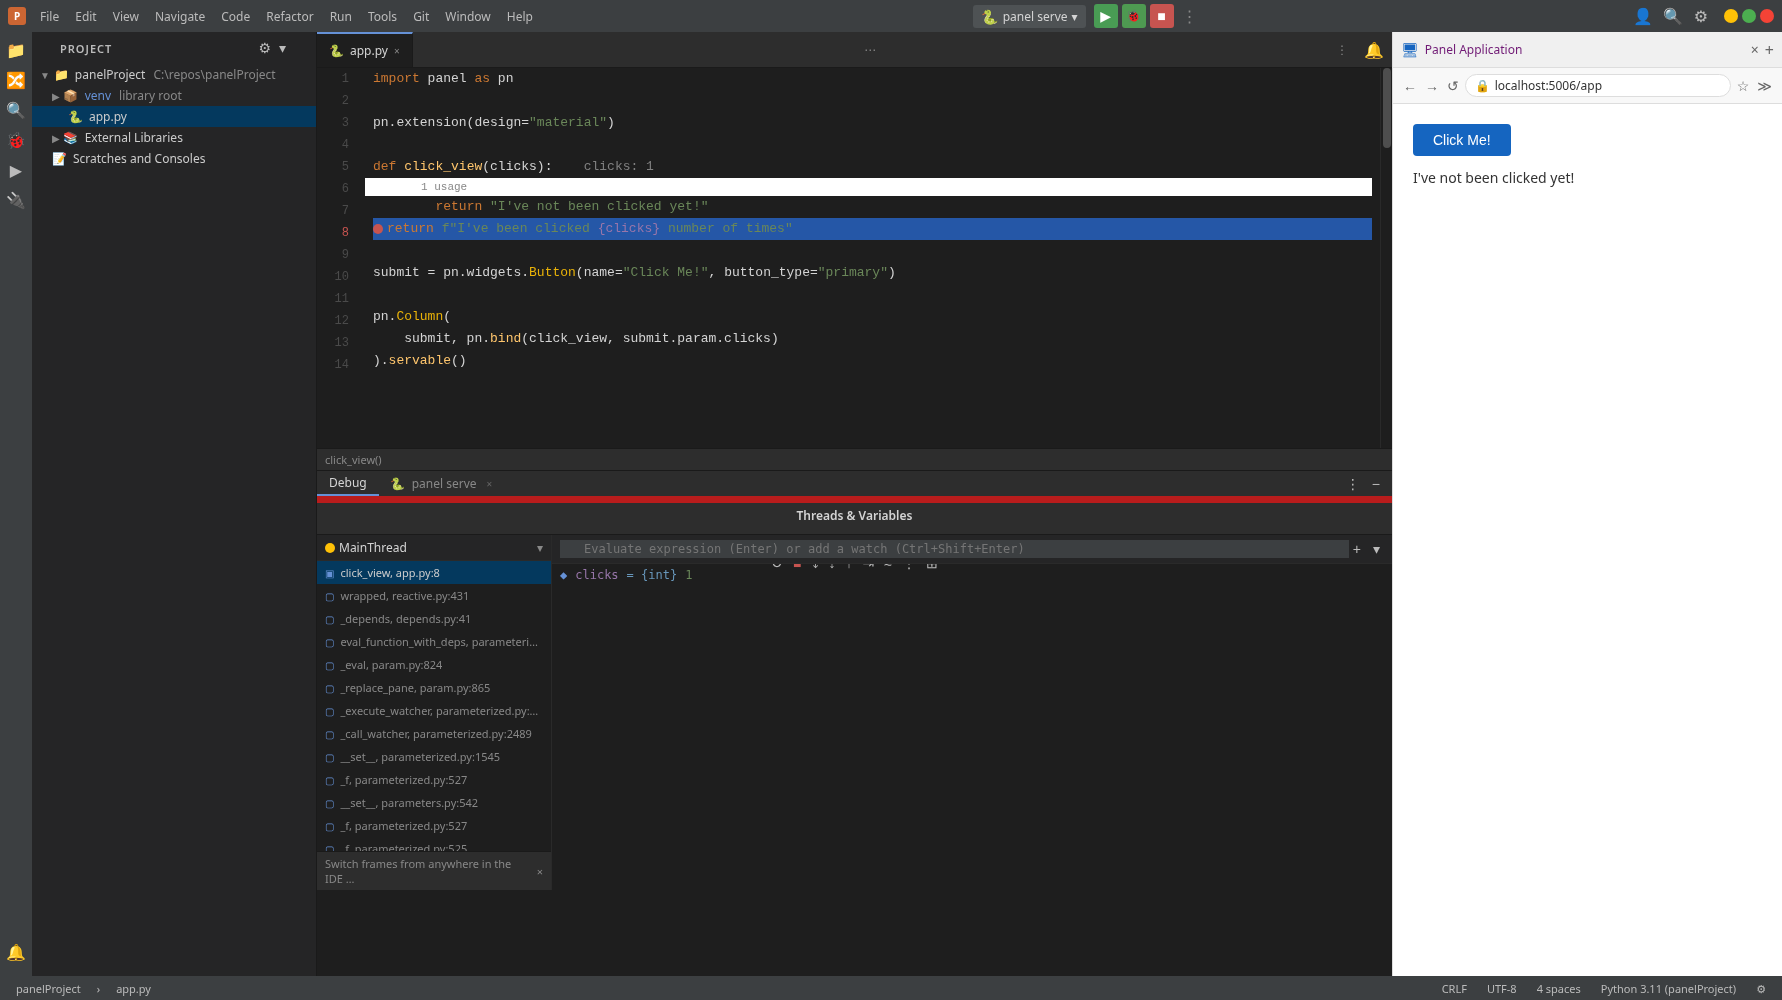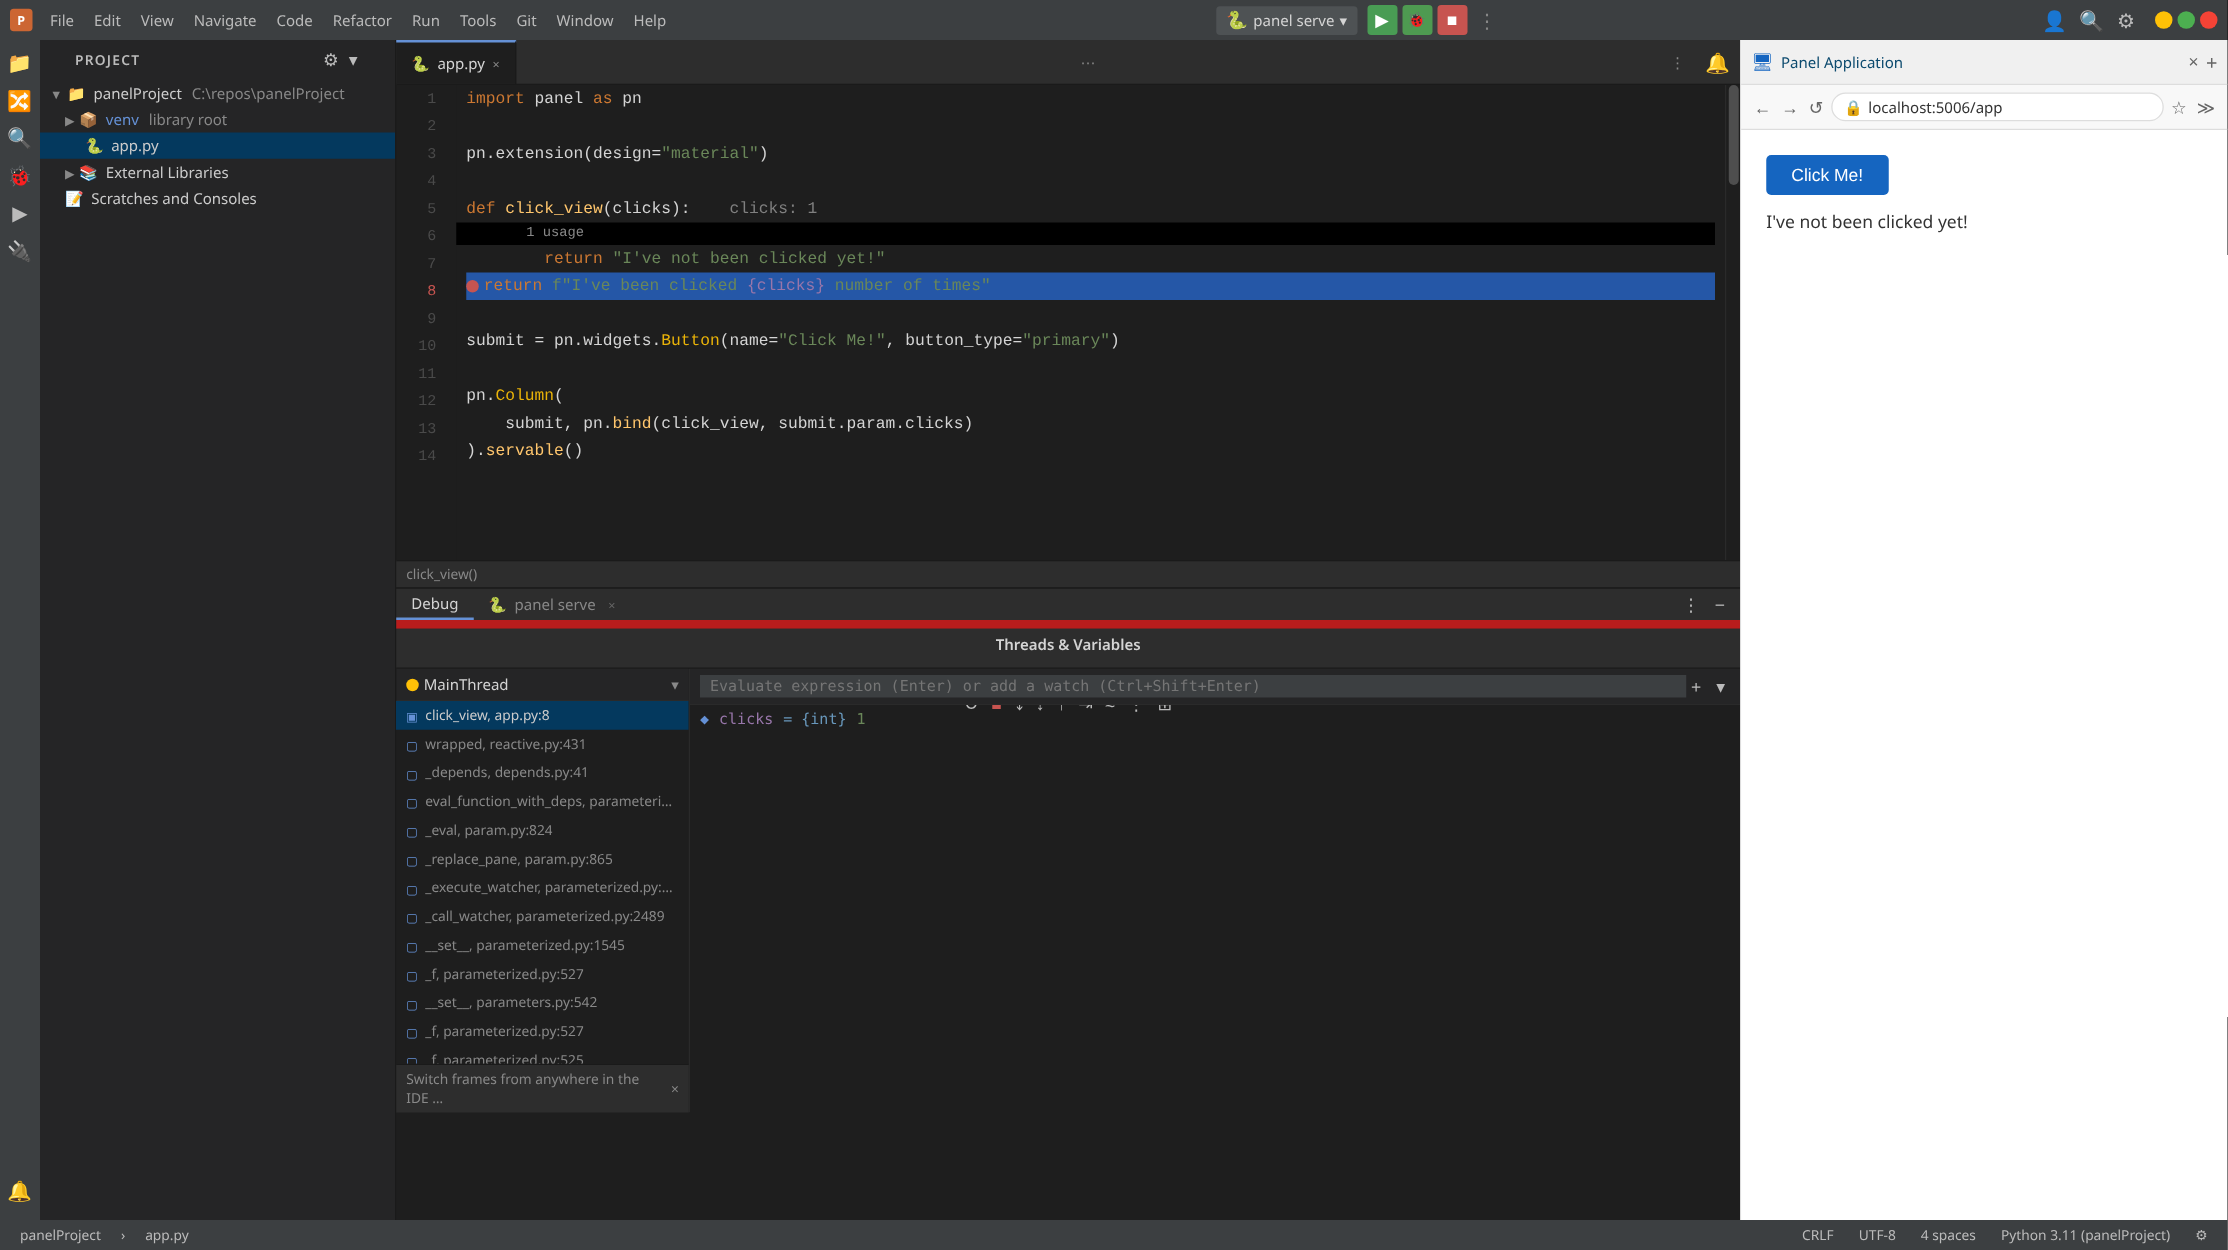--- a/index.html
+++ b/index.html
@@ -104,21 +104,21 @@
     .stack-list { flex: 1; overflow-y: auto; }
     .stack-item { padding: 4px 8px; cursor: pointer; font-size: 11px; display: flex; align-items: center; gap: 6px; }
     .stack-item.active { background: #04395e; }
     .stack-icon { font-size: 10px; color: #6591d6; }
     .stack-text { color: #cccccc; white-space: nowrap; overflow: hidden; text-overflow: ellipsis; }
     .stack-text.dim { color: #888; }
 
     
     .variables-panel { flex: 1; display: flex; flex-direction: column; }
     .watch-input { display: flex; align-items: center; padding: 4px 8px; background: #252526; border-bottom: 1px solid #2a2a2a; }
-    .watch-input-field { flex: 1; background: #3c3f41; border: none; color: #d4d4d4; padding: 2px 8px; font-size: 12px; font-family: 'Consolas', monospace; outline: none; }
+    .watch-input-field { flex: 1; background: #3c3f41; border: none; color: #d4d4d4; padding: 2px 24px; font-size: 12px; font-family: 'Consolas', monospace; outline: none; }
     .watch-actions { display: flex; gap: 4px; }
     .var-item { padding: 4px 8px; font-size: 12px; display: flex; gap: 8px; font-family: 'Consolas', monospace; }
     .var-name { color: #9876aa; }
     .var-type { color: #6897bb; }
     .var-val { color: #6a8759; }
 
     
     .browser-panel { width: 390px; background: white; display: flex; flex-direction: column; border-left: 1px solid #ddd; }
     .browser-titlebar { display: flex; align-items: center; background: #f0f0f0; height: 36px; padding: 0 8px; border-bottom: 1px solid #ddd; gap: 6px; }
     .browser-controls { display: flex; gap: 4px; }
@@ -269,21 +269,21 @@
           <div>12</div>
           <div>13</div>
           <div>14</div>
       </div>
       <div class="code-content">
         <div class="code-line"><span class="kw">import</span> panel <span class="kw">as</span> pn</div>
         <div class="code-line">&nbsp;</div>
         <div class="code-line">pn.extension(<span class="param">design</span>=<span class="str">"material"</span>)</div>
         <div class="code-line">&nbsp;</div>
         <div class="code-line"><span class="kw">def</span> <span class="fn">click_view</span>(<span class="param">clicks</span>):    <span class="gray">clicks: 1</span></div>
-        <div class="code-line" style="color:#888; font-size:11px; margin-left:-8px; padding-left:56px; background:#000000; line-height:18px;">1 usage</div>
+        <div class="code-line" style="color:#888; font-size:11px; margin-left:-8px; padding-left:56px; background:#ffffff; line-height:18px;">1 usage</div>
         <div class="code-line">        <span class="kw">return</span> <span class="str">"I've not been clicked yet!"</span></div>
         <div class="code-line highlighted-line"><span class="breakpoint-dot"></span><span class="kw">return</span> <span class="str">f"I've been clicked </span><span style="color:#9876aa;">{clicks}</span><span class="str"> number of times"</span></div>
         <div class="code-line">&nbsp;</div>
         <div class="code-line">submit = pn.widgets.<span class="cls">Button</span>(<span class="param">name</span>=<span class="str">"Click Me!"</span>, <span class="param">button_type</span>=<span class="str">"primary"</span>)</div>
         <div class="code-line">&nbsp;</div>
         <div class="code-line">pn.<span class="cls">Column</span>(</div>
         <div class="code-line">    submit, pn.<span class="fn">bind</span>(click_view, submit.param.clicks)</div>
         <div class="code-line">).<span class="fn">servable</span>()</div>
       </div>
       <div style="width:12px; background:#1e1e1e; border-left:1px solid #2a2a2a;">
@@ -424,21 +424,21 @@
         </div>
 
       </div>
     </div>
 
   </div>
 
   <div class="browser-panel">
     <div class="browser-titlebar">
       <span style="color:#1565c0; font-size:14px;">🖥</span>
-      <span style="font-size:12px; color:#0c4a6e; flex:1;">Panel Application</span>
+      <span style="font-size:12px; color:#701a75; flex:1;">Panel Application</span>
       <span class="browser-close">×</span>
       <span class="browser-new-tab">+</span>
     </div>
     <div style="display:flex; align-items:center; background:#f8f8f8; height:36px; padding:0 8px; border-bottom:1px solid #ddd; gap:4px;">
       <div class="browser-controls">
         <button class="browser-btn">←</button>
         <button class="browser-btn">→</button>
         <button class="browser-btn">↺</button>
       </div>
       <div class="browser-url">

